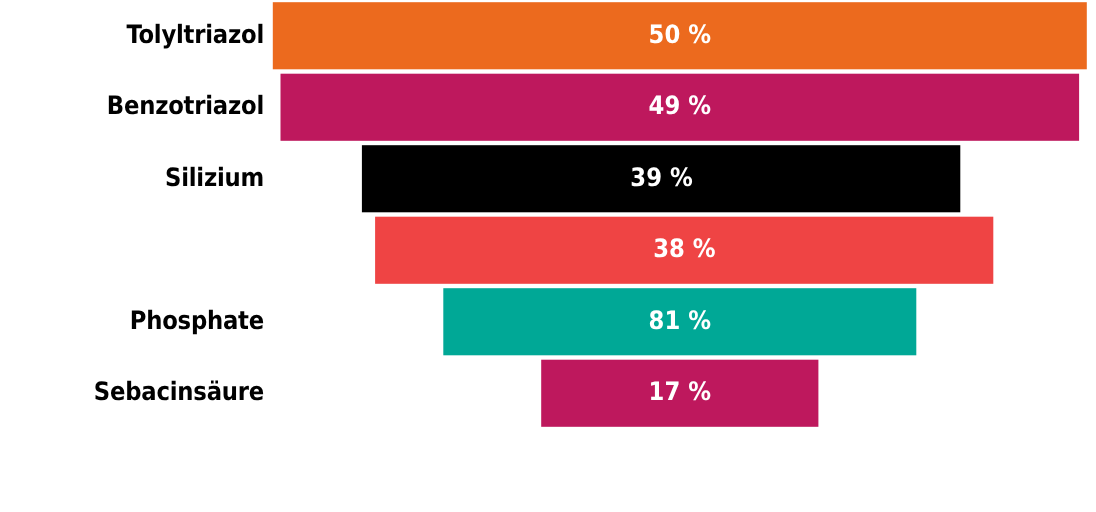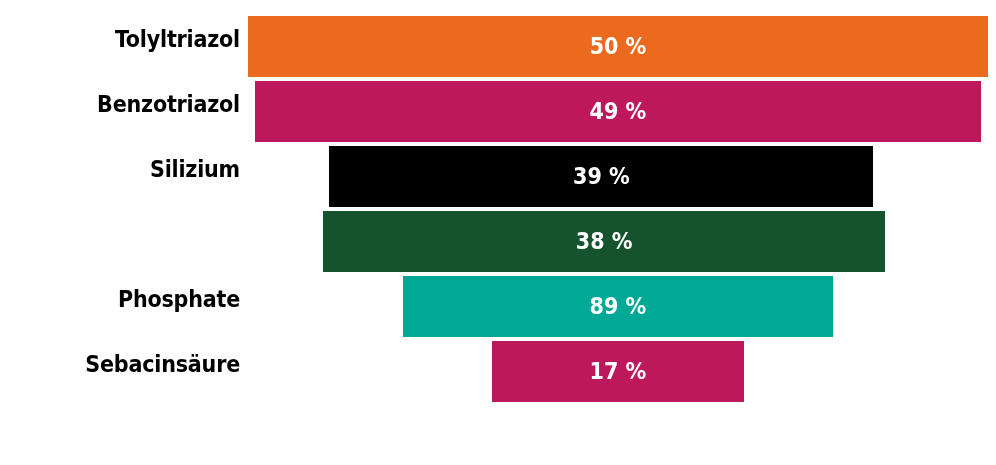--- a/index.html
+++ b/index.html
@@ -19,21 +19,21 @@
   }
   .chart-rows {
     position: absolute;
     left: 0;
     top: 0;
     width: 996px;
     height: 465px;
     display: flex;
     flex-direction: column;
     justify-content: flex-start;
-    padding-top: 9px;
+    padding-top: 2px;
     box-sizing: border-box;
   }
   .chart-row {
     position: relative;
     height: 61px;
     margin-bottom: 4px;
     flex: 0 0 auto;
   }
   .chart-row:last-child {
     margin-bottom: 0;
@@ -53,21 +53,20 @@
     letter-spacing: -0.2px;
     white-space: nowrap;
     line-height: 1;
   }
   .bar-area {
     position: absolute;
     left: 248px;
     top: 0;
     right: 8px;
     height: 61px;
-    margin-top: 7px;
   }
   .bar {
     position: absolute;
     top: 0;
     height: 61px;
     display: flex;
     align-items: center;
     justify-content: center;
   }
   .bar-value {
@@ -107,30 +106,30 @@
       <div class="chart-row">
         <div class="row-label">Silizium</div>
         <div class="bar-area">
           <div class="bar" style="left: 81.4px; width: 544px; background: rgb(0, 0, 0);">
             <span class="bar-value">39 %</span>
           </div>
         </div>
       </div>
       <div class="chart-row">
         <div class="bar-area">
-          <div class="bar" style="left: 75px; width: 562.4px; background: #14532d;">
+          <div class="bar" style="left: 93px; width: 562.4px; background: #ef4444;">
             <span class="bar-value">38 %</span>
           </div>
         </div>
       </div>
       <div class="chart-row">
         <div class="row-label">Phosphate</div>
         <div class="bar-area">
           <div class="bar" style="left: 155.4px; width: 429.2px; background: rgb(0, 168, 150);">
-            <span class="bar-value">89 %</span>
+            <span class="bar-value">81 %</span>
           </div>
         </div>
       </div>
       <div class="chart-row">
         <div class="row-label">Sebacinsäure</div>
         <div class="bar-area">
           <div class="bar" style="left: 244.2px; width: 251.6px; background: #be185d;">
             <span class="bar-value">17 %</span>
           </div>
         </div>

